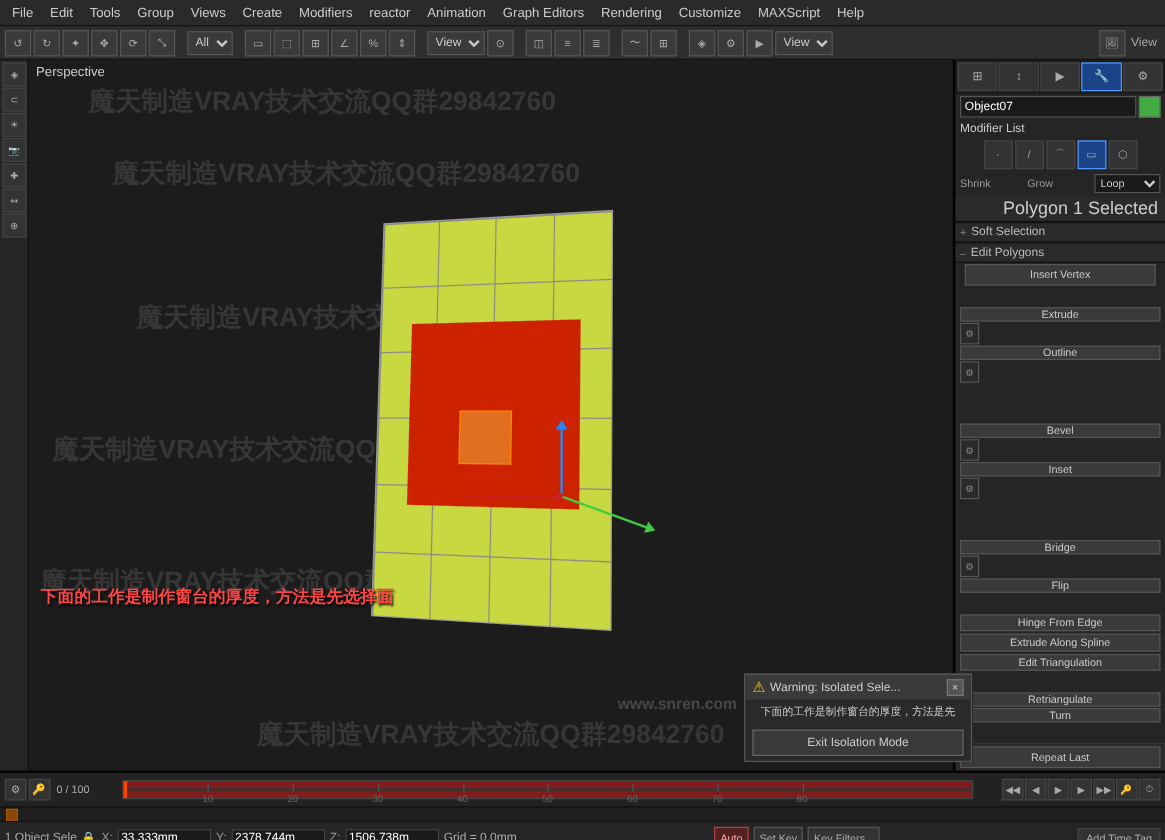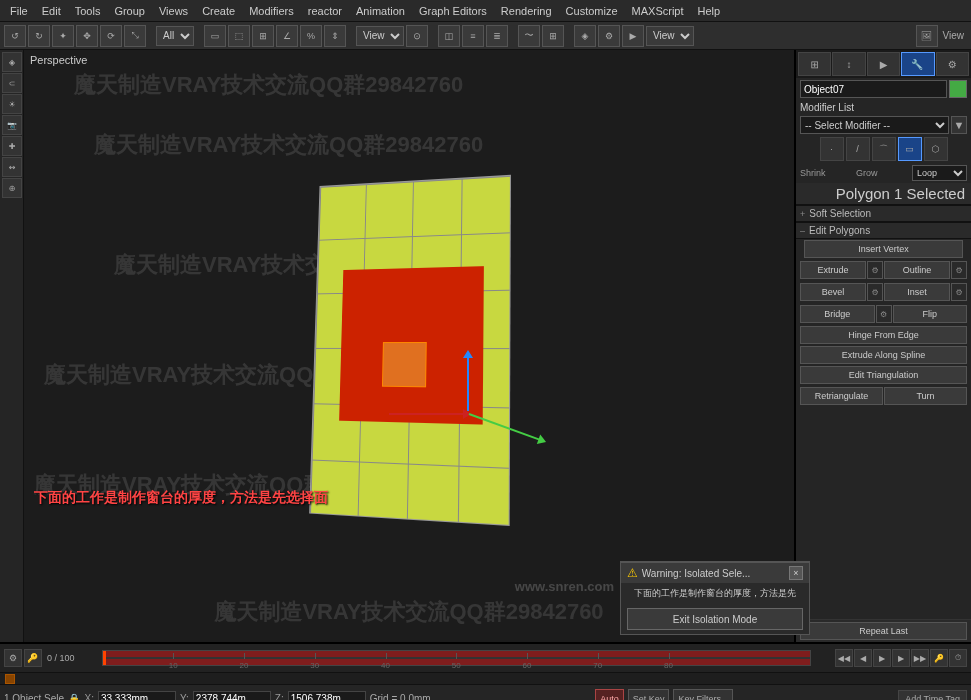--- a/index.html
+++ b/index.html
@@ -211,21 +211,21 @@
       height: 18px; background: #3a3a3a; border: 1px solid #555;
       color: #ccc; font-size: 9px; cursor: pointer; text-align: center;
       display: flex; align-items: center; justify-content: center;
     }
     .op-btn-small {
       width: 16px; height: 18px; background: #2a2a2a; border: 1px solid #555;
       color: #888; cursor: pointer; display: flex; align-items: center; justify-content: center;
       font-size: 8px;
     }
     .btn-row {
-      display: flex; gap: 1px; padding: 2px 4px;
+      display: flex; gap: 1px; padding: 17px 4px; flex-direction: column;
     }
     .btn-row .op-btn { flex: 1; }
     .insert-vertex-row {
       padding: 1px 8px; text-align: center; text-decoration: underline;
     }
     .insert-vertex-btn {
       width: 100%; height: 18px; background: #3a3a3a; border: 1px solid #555;
       color: #ccc; font-size: 9px; cursor: pointer;
     }
     .op-btn-full {
@@ -477,26 +477,20 @@
       <div class="rp-icon-btn" style="background:#1a4488; border-color:#5599ff;">🔧</div>
       <div class="rp-icon-btn">⚙</div>
     </div>
 
     <div id="obj-name-row">
       <input id="obj-name-input" value="Object07" style="">
       <div id="obj-color-swatch"></div>
     </div>
 
     <div id="modifier-label">Modifier List</div>
-    <div id="modifier-list-row">
-      <select id="modifier-dropdown">
-        <option>-- Select Modifier --</option>
-      </select>
-      <div id="modifier-dd-btn">▼</div>
-    </div>
 
 
     <div id="mode-icons">
       <div class="mode-icon-btn">·</div>
       <div class="mode-icon-btn">/</div>
       <div class="mode-icon-btn">⌒</div>
       <div class="mode-icon-btn active">▭</div>
       <div class="mode-icon-btn">⬡</div>
     </div>
 

